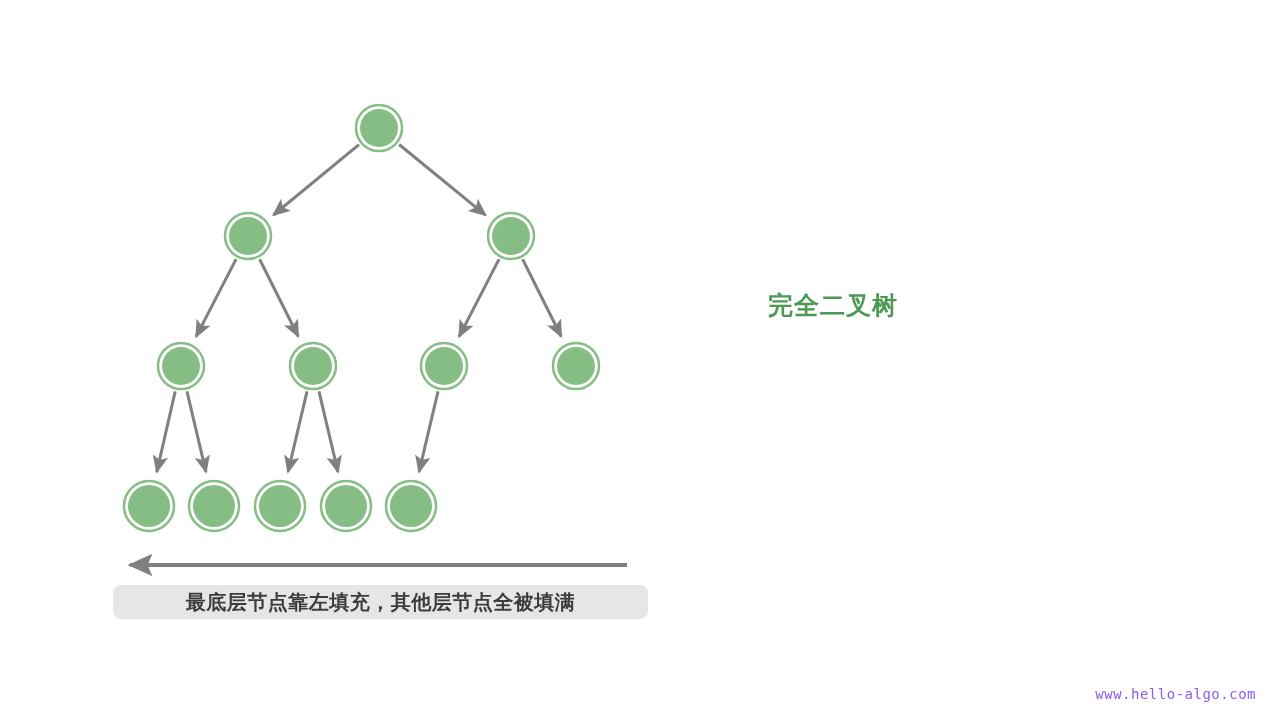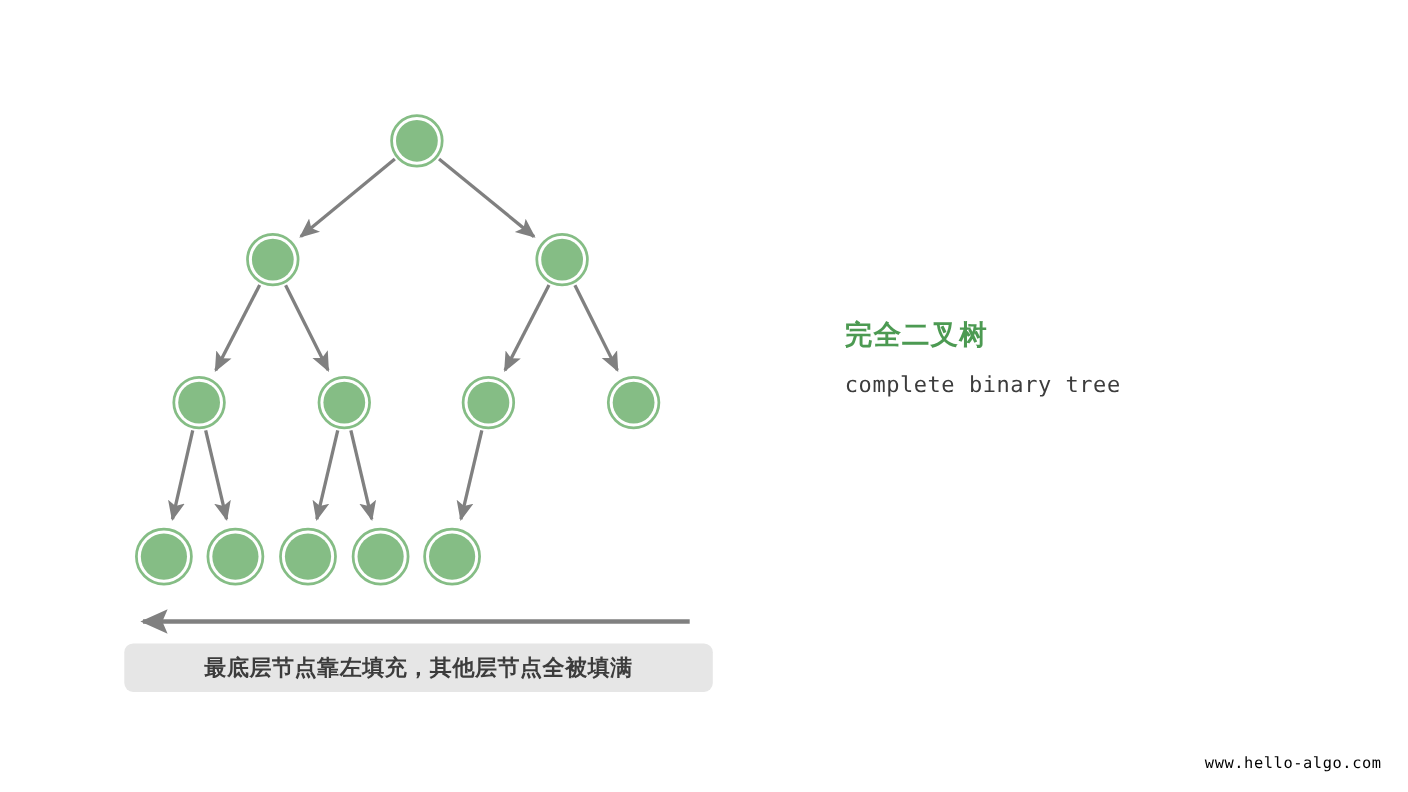--- a/index.html
+++ b/index.html
@@ -46,21 +46,21 @@
     line-height: 30px;
     margin: 12px 0 0 0;
     letter-spacing: 0.5px;
   }
 
   .caption-pill {
     position: absolute;
     left: 113px;
     top: 585px;
     width: 535px;
-    height: 44px;
+    height: 34px;
     background: #e6e6e6;
     border-radius: 8px;
     display: flex;
     align-items: center;
     justify-content: center;
   }
   .caption-text {
     font-family: "Liberation Sans", "DejaVu Sans", sans-serif;
     font-size: 20px;
     font-weight: bold;
@@ -68,21 +68,21 @@
     letter-spacing: 0.5px;
     white-space: nowrap;
   }
 
   .watermark {
     position: absolute;
     right: 24px;
     bottom: 18px;
     font-family: "DejaVu Sans Mono", "Liberation Mono", monospace;
     font-size: 14px;
-    color: #000000;
+    color: #8b5cf6;
     letter-spacing: 0.5px;
   }
 </style>
 </head>
 <body>
 
 <svg id="figure-canvas" viewBox="0 0 1280 720">
   <defs>
     <marker id="arrowhead-edge" markerWidth="7" markerHeight="7" refX="5.4" refY="3" orient="auto">
       <path d="M0,0.4 L6,3 L0,5.6 L1.3,3 Z" fill="#808080"></path>
@@ -154,20 +154,19 @@
         <circle cx="411" cy="506" r="25" fill="none" stroke="#85bd85" stroke-width="2.5"></circle>
         <circle cx="411" cy="506" r="21" fill="#85bd85"></circle>
       </g>
     </g>
 
   <line id="fill-direction-arrow" stroke="#808080" stroke-width="4" stroke-linecap="butt" marker-end="url(#arrowhead-bar)" x1="627" y1="565" x2="130" y2="565"></line>
 </svg>
 
 <div class="legend-block">
   <div class="legend-title">完全二叉树</div>
-  <div class="legend-subtitle">complete binary tree</div>
 </div>
 
 <div class="caption-pill">
   <span class="caption-text">最底层节点靠左填充，其他层节点全被填满</span>
 </div>
 
 <div class="watermark">www.hello-algo.com</div>
 
 </body></html>

